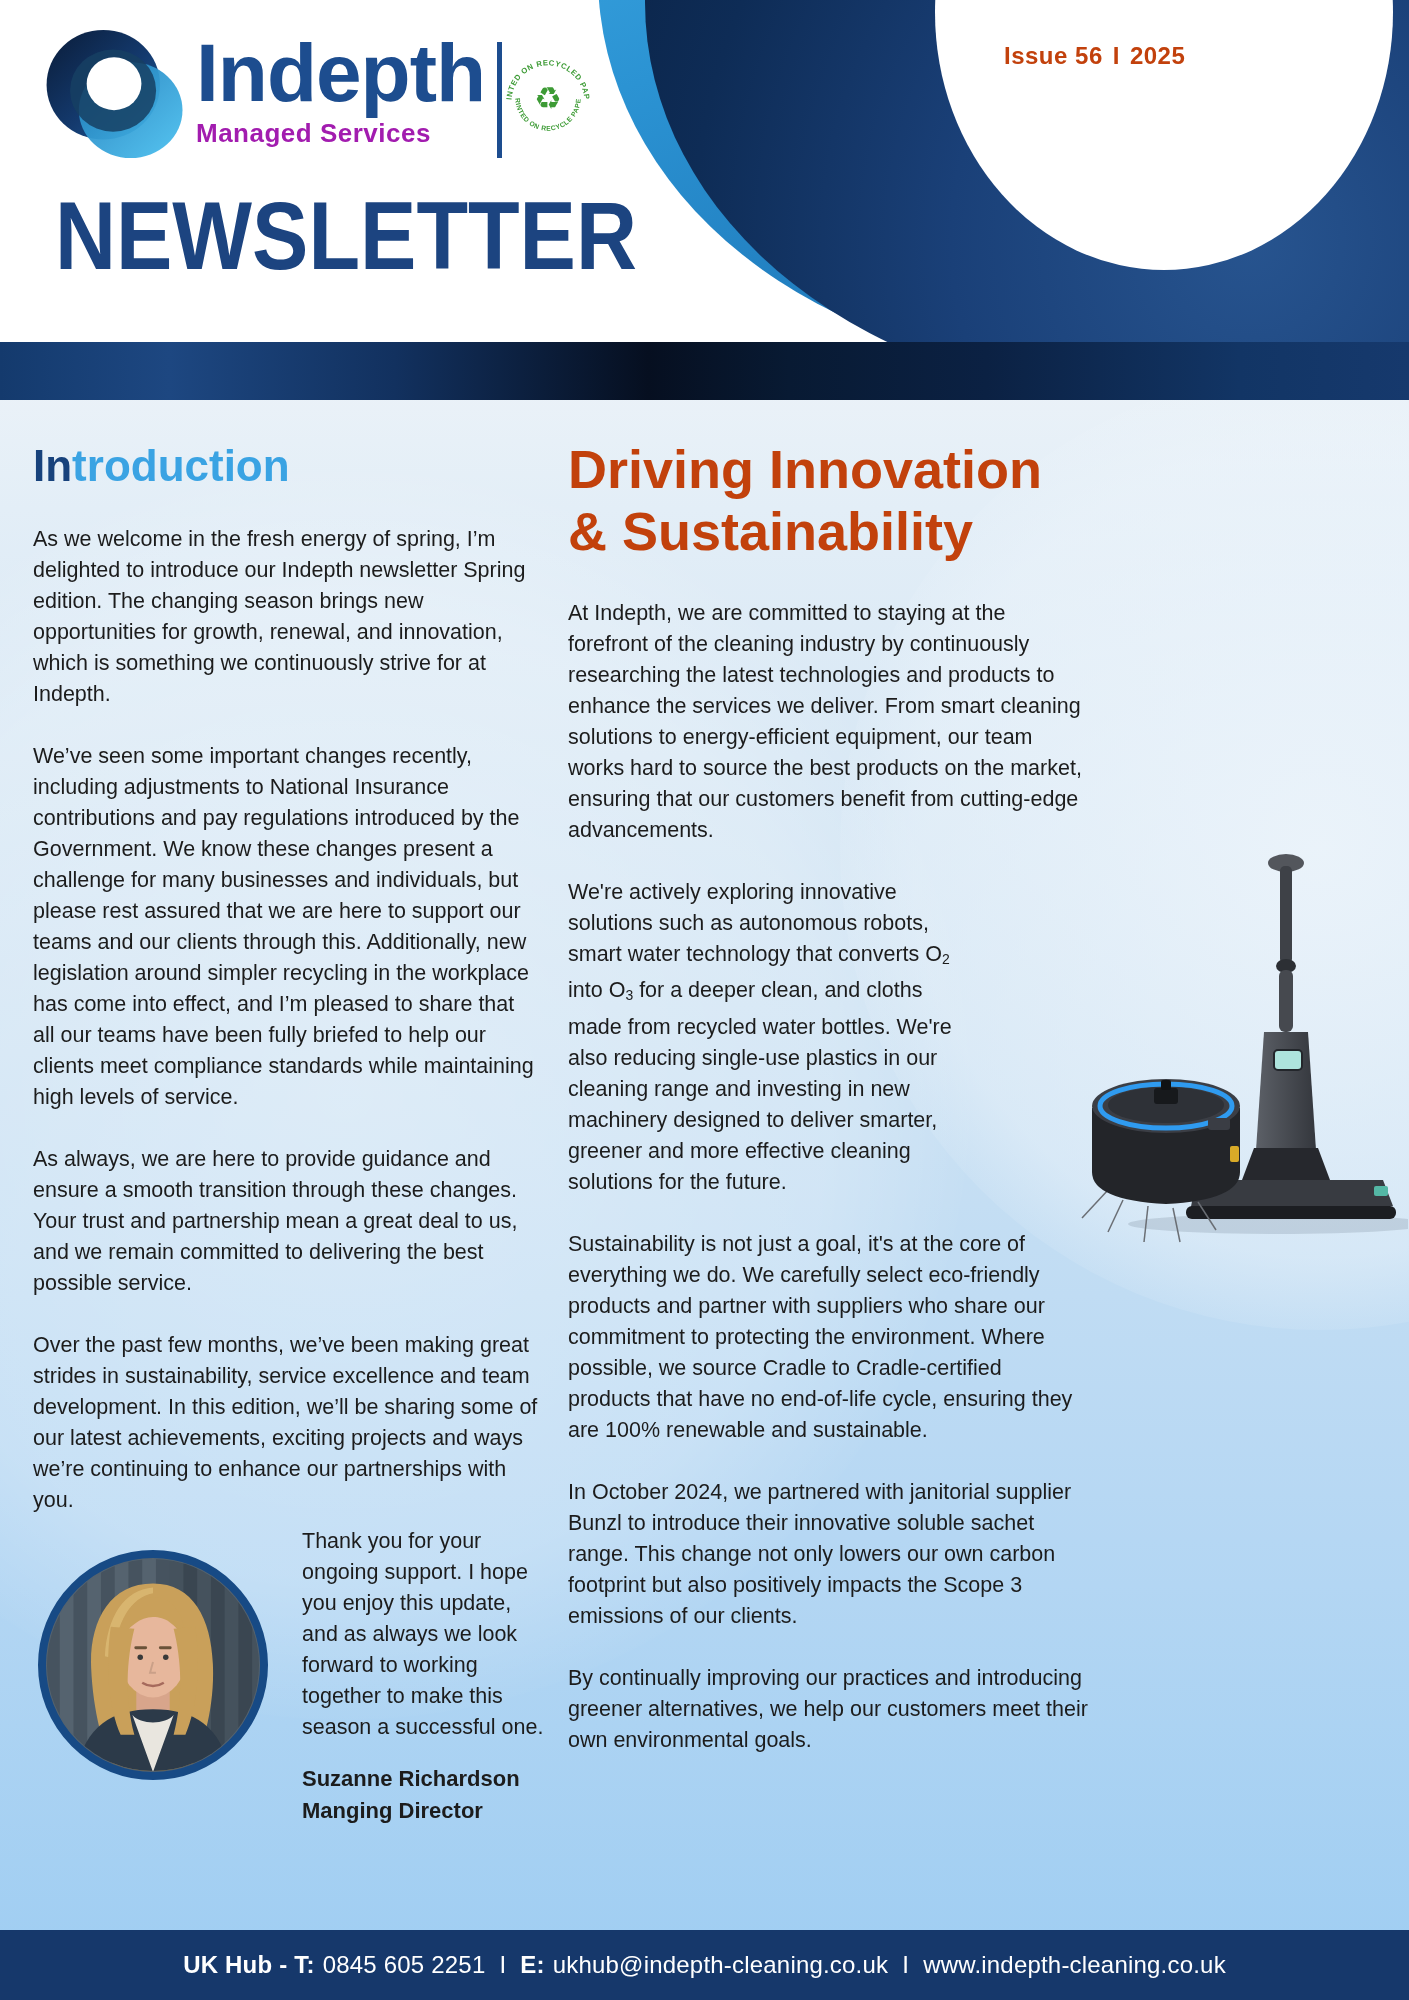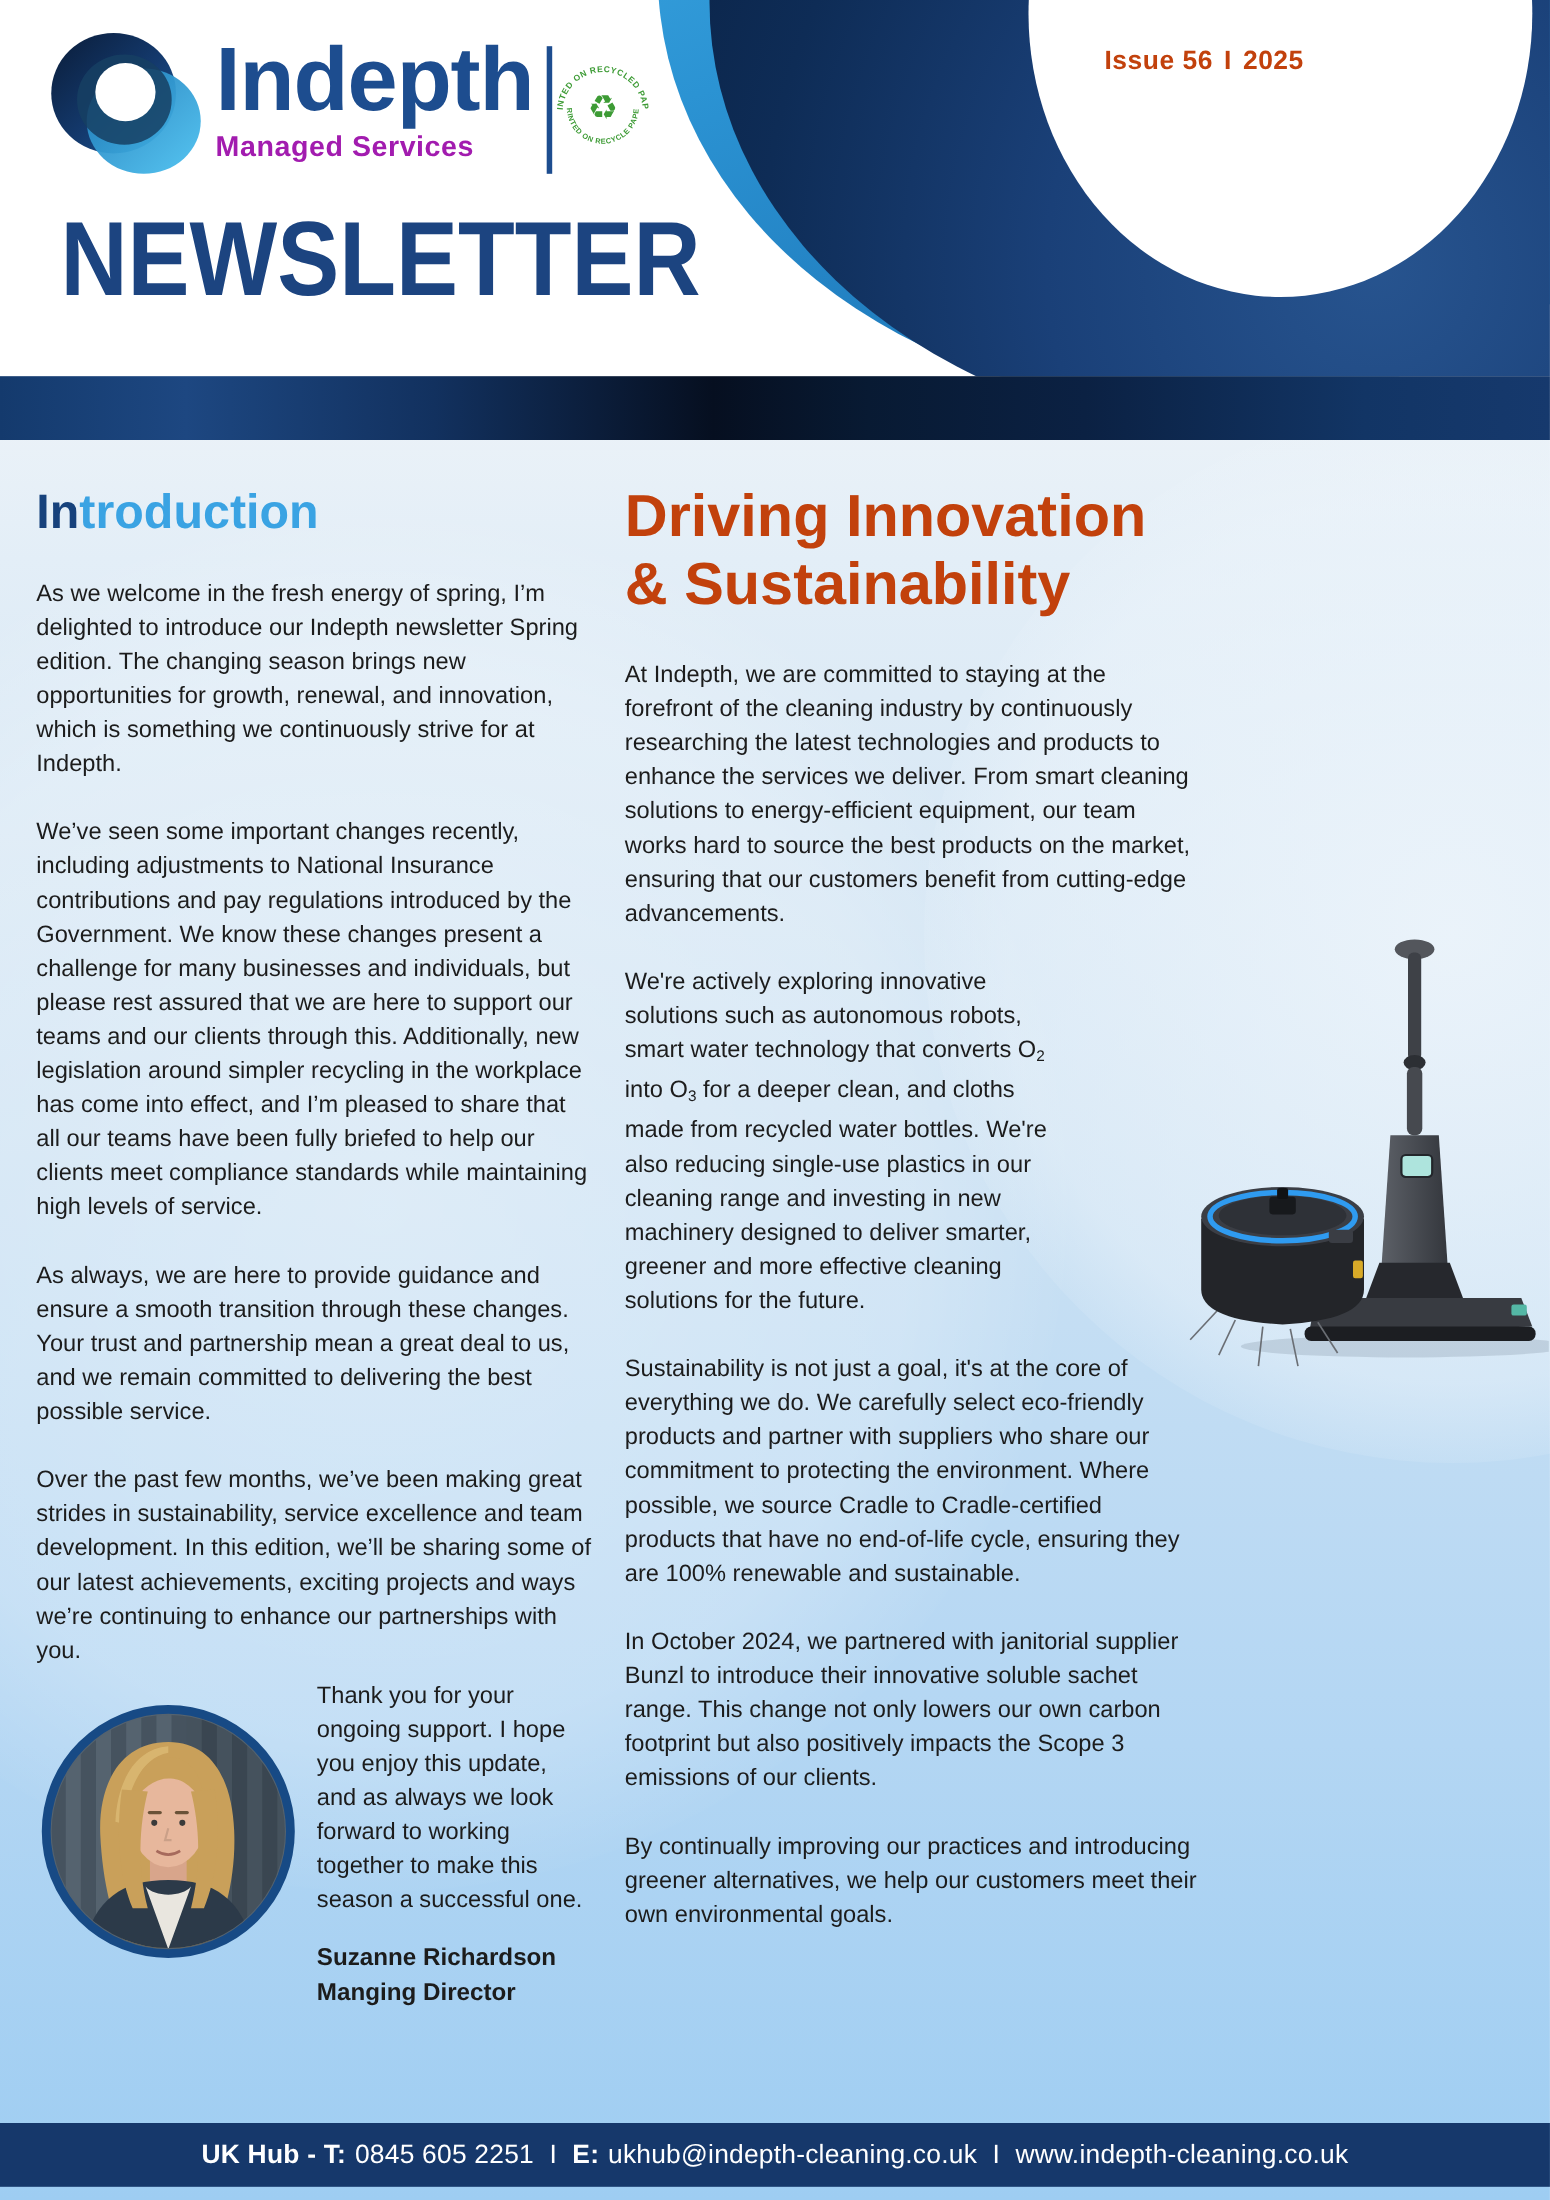--- a/index.html
+++ b/index.html
@@ -61,26 +61,26 @@
   .col-right { position:absolute; left:568px; top:438px; width:522px; }
   .innov-heading { font-size:54px; line-height:62px; font-weight:bold; color:#c2410c; margin:0 0 36px 0; }
   .narrow { max-width:404px; }
 
   .machines { position:absolute; left:1078px; top:850px; width:330px; height:415px; z-index:4; }
 
   .portrait { position:absolute; left:38px; top:1550px; width:230px; height:230px; border-radius:50%;
     border:8px solid #174a85; overflow:hidden; background:#55636f; z-index:4; }
   .portrait svg { width:100%; height:100%; display:block; }
 
-  .thanks { position:absolute; left:288px; top:1526px; width:248px; z-index:4; }
+  .thanks { position:absolute; left:302px; top:1526px; width:248px; z-index:4; }
   .thanks p { margin-bottom:0; }
   .sig { margin-top:20px; font-size:22px; line-height:32px; font-weight:bold; color:#1c1c1c; }
 
   
-  .footer { position:absolute; left:0; top:1930px; width:1409px; height:58px; background:#16386b; z-index:5;
+  .footer { position:absolute; left:0; top:1930px; width:1409px; height:70px; background:#16386b; z-index:5;
     display:flex; align-items:center; justify-content:center; }
   .footer-line { color:#ffffff; font-size:24px; letter-spacing:0.2px; white-space:nowrap; }
   .footer-line .lbl { font-weight:bold; }
   .footer-line .fsep { margin:0 14px; }
   .footer-line .gap { margin-left:8px; }
 </style>
 </head>
 <body>
 
 <div class="page">

